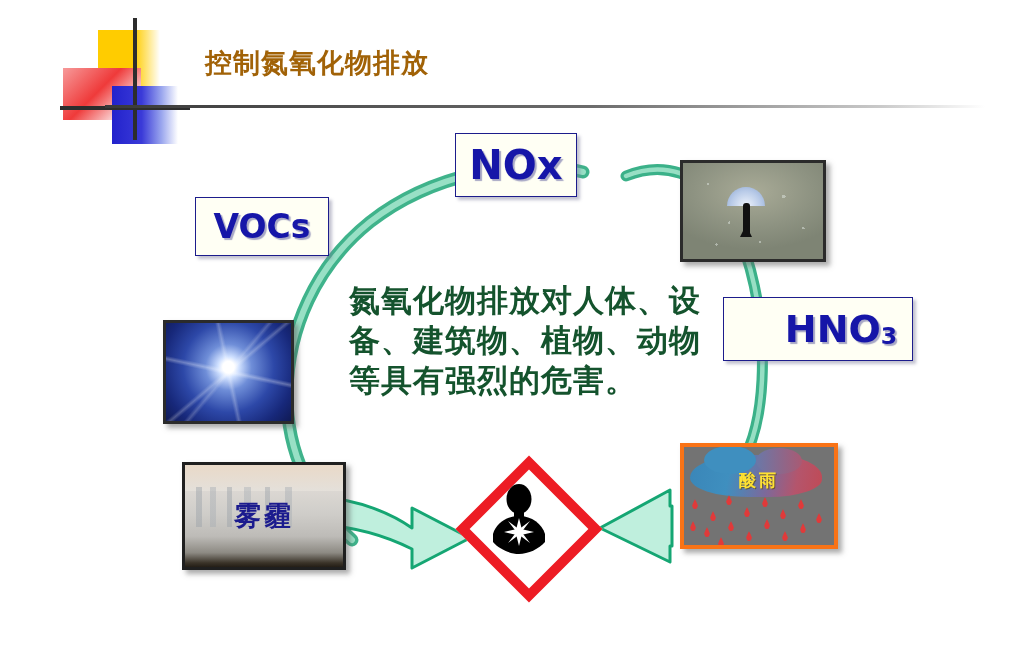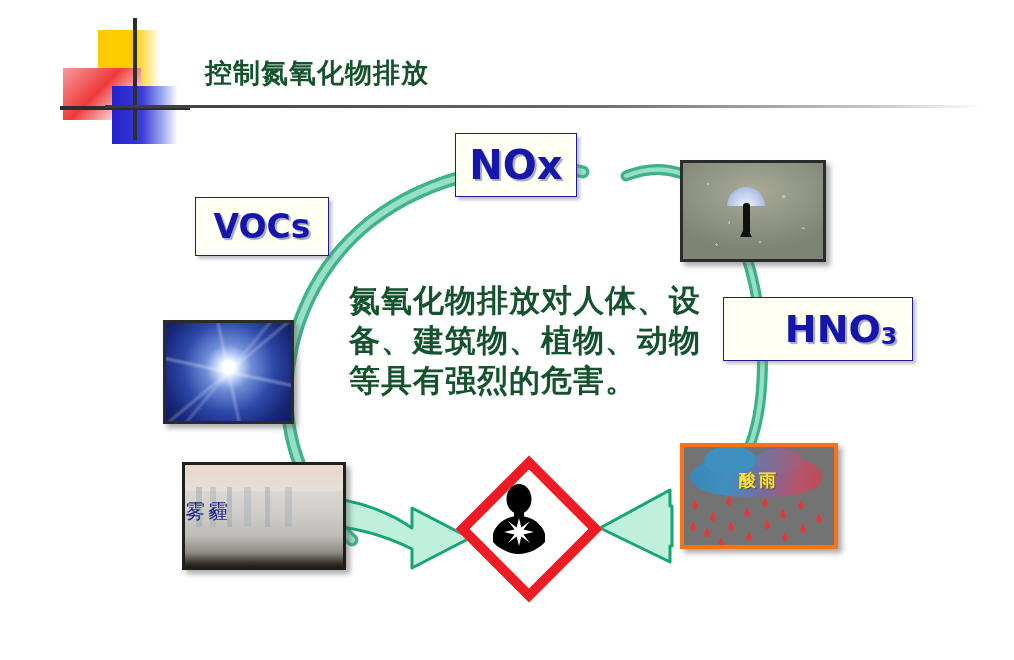--- a/index.html
+++ b/index.html
@@ -22,22 +22,22 @@
     background:linear-gradient(135deg,#f79a9a 0%,#ef3a3a 45%,#f9c6c6 75%,#ffffff 100%);
   }
   .logo .sq-blue{
     position:absolute;left:52px;top:68px;width:66px;height:58px;
     background:linear-gradient(90deg,#2222cc 0%,#3a3ad8 45%,#9aa6ee 75%,#ffffff 100%);
   }
   .logo .v-line{position:absolute;left:73px;top:0;width:4px;height:122px;background:#2d2d2d;}
   .logo .h-line{position:absolute;left:0px;top:88px;width:130px;height:4px;background:#2d2d2d;}
 
   .title{
-    position:absolute;left:205px;top:55px;
-    font-size:27px;font-weight:bold;color:#14532d;
+    position:absolute;left:205px;top:45px;
+    font-size:27px;font-weight:bold;color:#a16207;
     letter-spacing:1px;white-space:nowrap;
     font-family:"DejaVu Sans","Liberation Sans",sans-serif;
   }
   .rule{
     position:absolute;left:105px;top:105px;width:880px;height:3px;
     background:linear-gradient(90deg,#3a3a3a 0%,#6b6b6b 55%,#c9c9c9 88%,#ffffff 100%);
   }
 
   
   .ring-wrap{position:absolute;left:0;top:0;width:1014px;height:660px;pointer-events:none;}
@@ -107,22 +107,22 @@
      background:linear-gradient(180deg,#e9d9c8 0%,#e4e0da 100%);}
   #ph-smog .city{position:absolute;left:6px;top:22px;width:120px;height:40px;opacity:.45;
      background:
        linear-gradient(90deg,transparent 4%,#9aa1a8 4%,#9aa1a8 9%,transparent 9%,
         transparent 16%,#a7adb3 16%,#a7adb3 21%,transparent 21%,
         transparent 30%,#9aa1a8 30%,#9aa1a8 34%,transparent 34%,
         transparent 44%,#aab0b6 44%,#aab0b6 50%,transparent 50%,
         transparent 62%,#9ba2a9 62%,#9ba2a9 66%,transparent 66%,
         transparent 78%,#a7adb3 78%,#a7adb3 84%,transparent 84%);}
   #ph-smog .smog-label{
-     position:absolute;left:0;right:0;top:33px;
-     color:#1b1b8e;font-size:20px;font-weight:normal;letter-spacing:3px;
+     position:absolute;left:0;right:0;top:33px;text-align:center;
+     color:#1b1b8e;font-size:27px;font-weight:bold;letter-spacing:3px;
      font-family:"DejaVu Sans","Liberation Sans",sans-serif;}
 
   
   #ph-acid{left:680px;top:443px;width:150px;height:98px;border:4px solid #f97316;background:#737373;}
   #ph-acid .cloud{
      position:absolute;left:6px;top:8px;width:132px;height:42px;
      background:linear-gradient(100deg,#3a86b8 0%,#3f8fbf 30%,#7a6a9c 58%,#b4556c 80%,#c04a55 100%);
      border-radius:48% 42% 46% 50% / 62% 60% 48% 52%;}
   #ph-acid .cloud::before{content:"";position:absolute;left:14px;top:-9px;width:52px;height:28px;
      background:#3f8fbf;border-radius:50%;}

